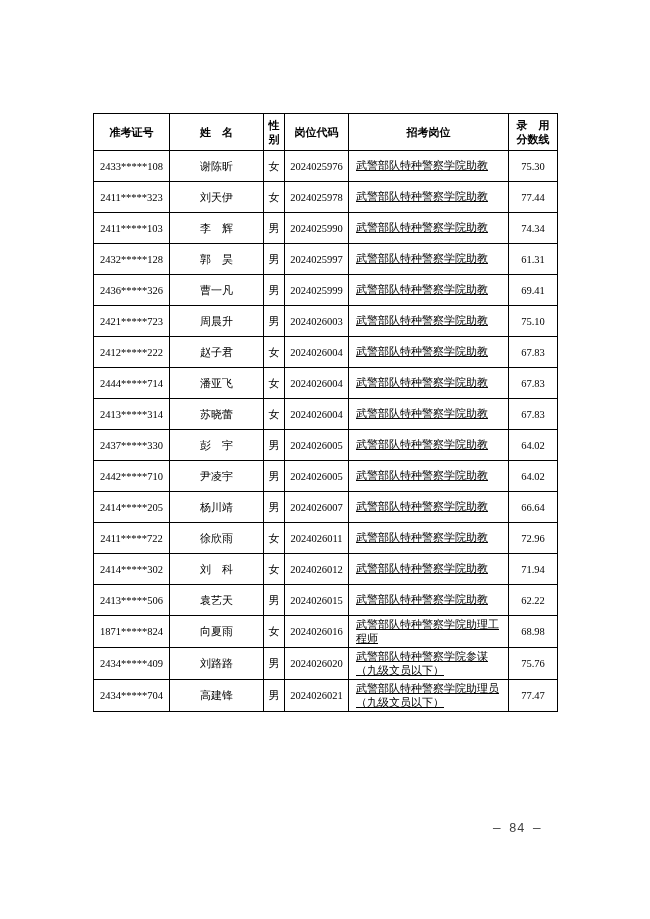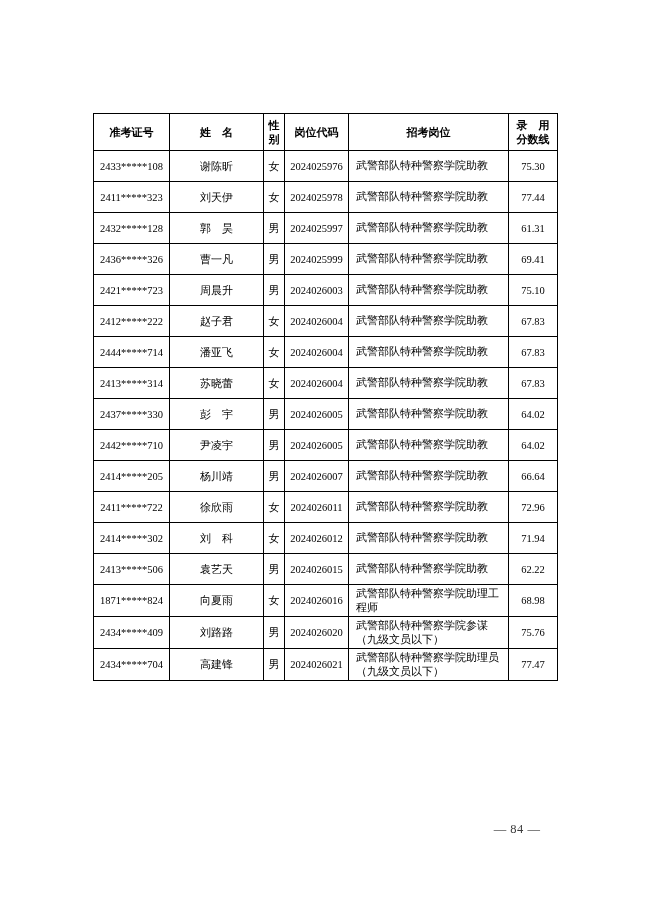--- a/index.html
+++ b/index.html
@@ -45,31 +45,32 @@
   }
   .score-table td.num {
     font-size: 10.5px;
     font-family: "Liberation Serif", "DejaVu Serif", serif;
   }
   .score-table td.pos {
     text-align: left;
     padding: 2px 4px 2px 7px;
     line-height: 13.5px;
     white-space: pre-line;
+    text-decoration: underline;
   }
   .pagenum {
     position: absolute;
     top: 822px;
     left: 457px;
     width: 120px;
     text-align: center;
     font-size: 12.5px;
     letter-spacing: 0.5px;
     color: #3c3c3c;
-    font-family: Liberation Serif, serif;
+    font-family: Liberation Mono, monospace;
   }
 </style>
 </head>
 <body>
 
 <div class="page">
 
   <table class="score-table">
     <colgroup>
       <col style="width:76px">
@@ -100,20 +101,28 @@
   </tr>
         <tr>
     <td class="num">2411*****323</td>
     <td>刘天伊</td>
     <td>女</td>
     <td class="num">2024025978</td>
     <td class="pos">武警部队特种警察学院助教</td>
     <td class="num">77.44</td>
   </tr>
         <tr>
+    <td class="num">2411*****103</td>
+    <td>李　辉</td>
+    <td>男</td>
+    <td class="num">2024025990</td>
+    <td class="pos">武警部队特种警察学院助教</td>
+    <td class="num">74.34</td>
+  </tr>
+        <tr>
     <td class="num">2432*****128</td>
     <td>郭　昊</td>
     <td>男</td>
     <td class="num">2024025997</td>
     <td class="pos">武警部队特种警察学院助教</td>
     <td class="num">61.31</td>
   </tr>
         <tr>
     <td class="num">2436*****326</td>
     <td>曹一凡</td>

